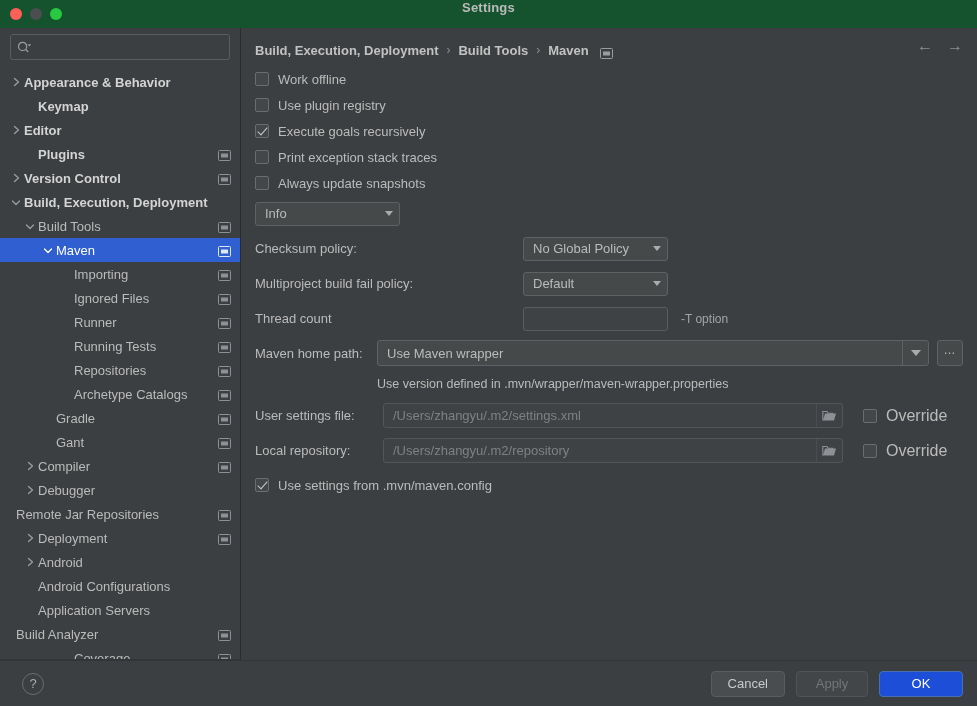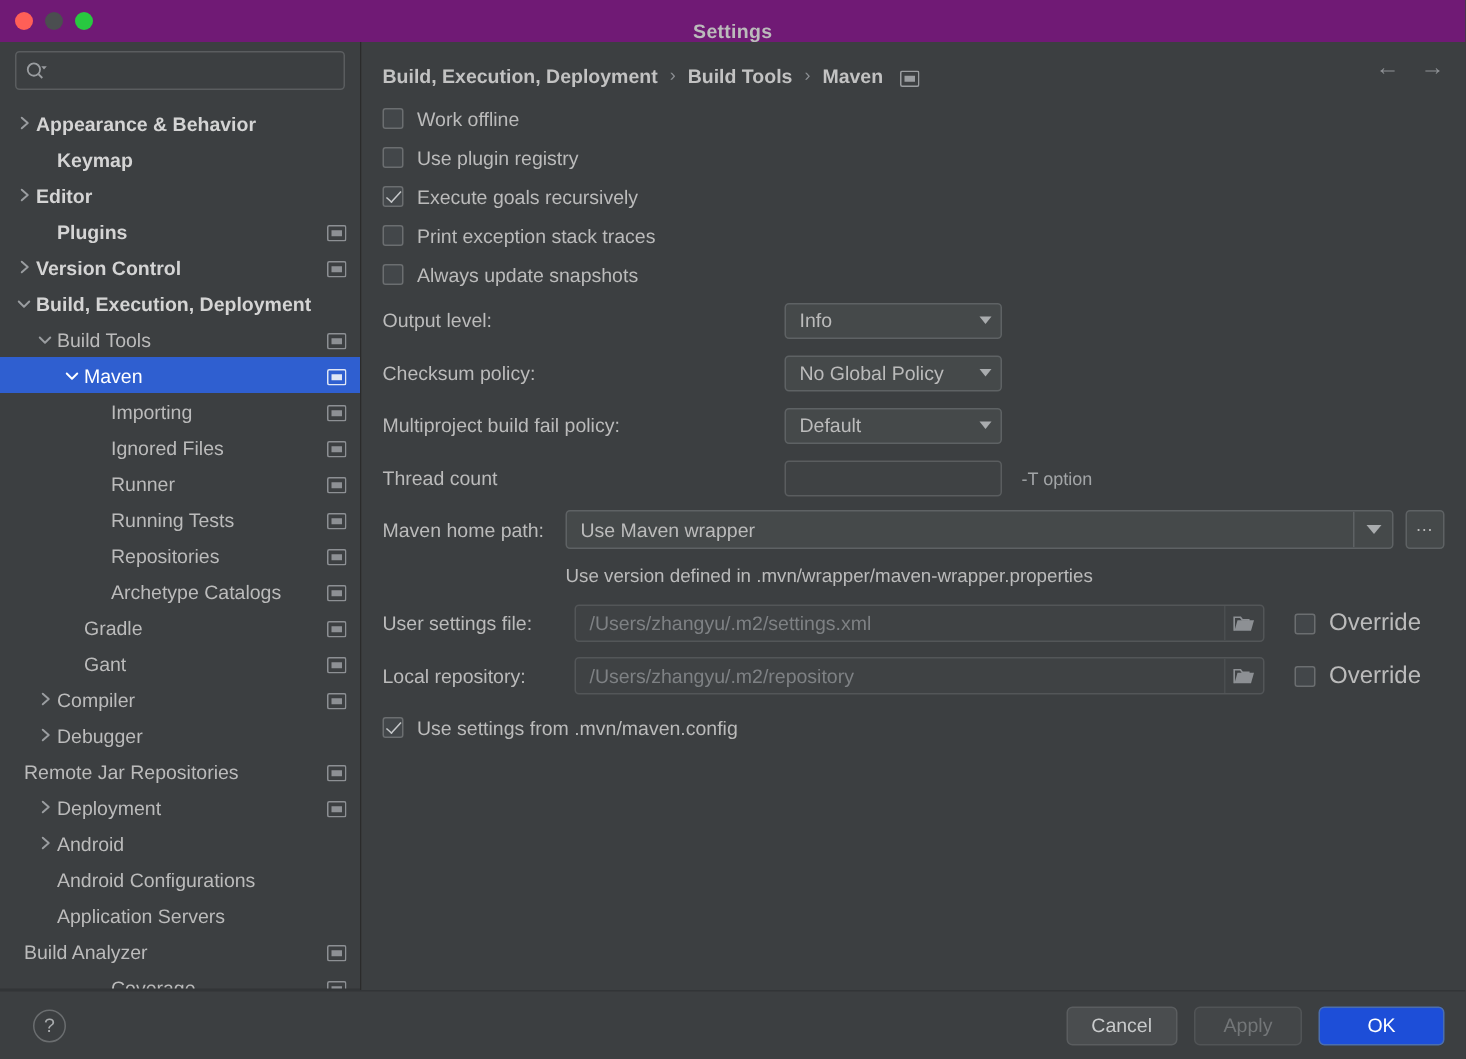--- a/index.html
+++ b/index.html
@@ -16,23 +16,23 @@
   #window {
     position: relative;
     width: 977px; height: 706px;
     background: #3c3f41;
     display: flex; flex-direction: column;
   }
 
   
   #titlebar {
     height: 28px; min-height: 28px;
-    background: #701a75;
+    background: #14532d;
     position: relative;
-    display: flex; align-items: flex-end; justify-content: center;
+    display: flex; align-items: flex-start; justify-content: center;
   }
   #traffic { position: absolute; left: 10px; top: 0; height: 28px; display: flex; align-items: center; gap: 8px; }
   .light { width: 12px; height: 12px; border-radius: 50%; }
   .light.close { background: #ff5f57; }
   .light.min { background: #4b4e50; }
   .light.zoom { background: #28c840; }
   #title-text { font-size: 13px; font-weight: bold; color: #bbbbbb; letter-spacing: .2px; }
 
   
   #body { flex: 1; display: flex; min-height: 0; background: #3c3f41; }
@@ -453,21 +453,20 @@
             <span class="cb-label">Print exception stack traces</span>
           </div>
           <div class="cb-row">
             <span class="cb"></span>
             <span class="cb-label">Always update snapshots</span>
           </div>
         </div>
 
       <div id="field-list">
           <div class="field-row">
-            <span class="field-label">Output level:</span>
             <span class="combo">
               <span>Info</span>
               <span class="caret"></span>
             </span>
           </div>
           <div class="field-row">
             <span class="field-label">Checksum policy:</span>
             <span class="combo">
               <span>No Global Policy</span>
               <span class="caret"></span>

